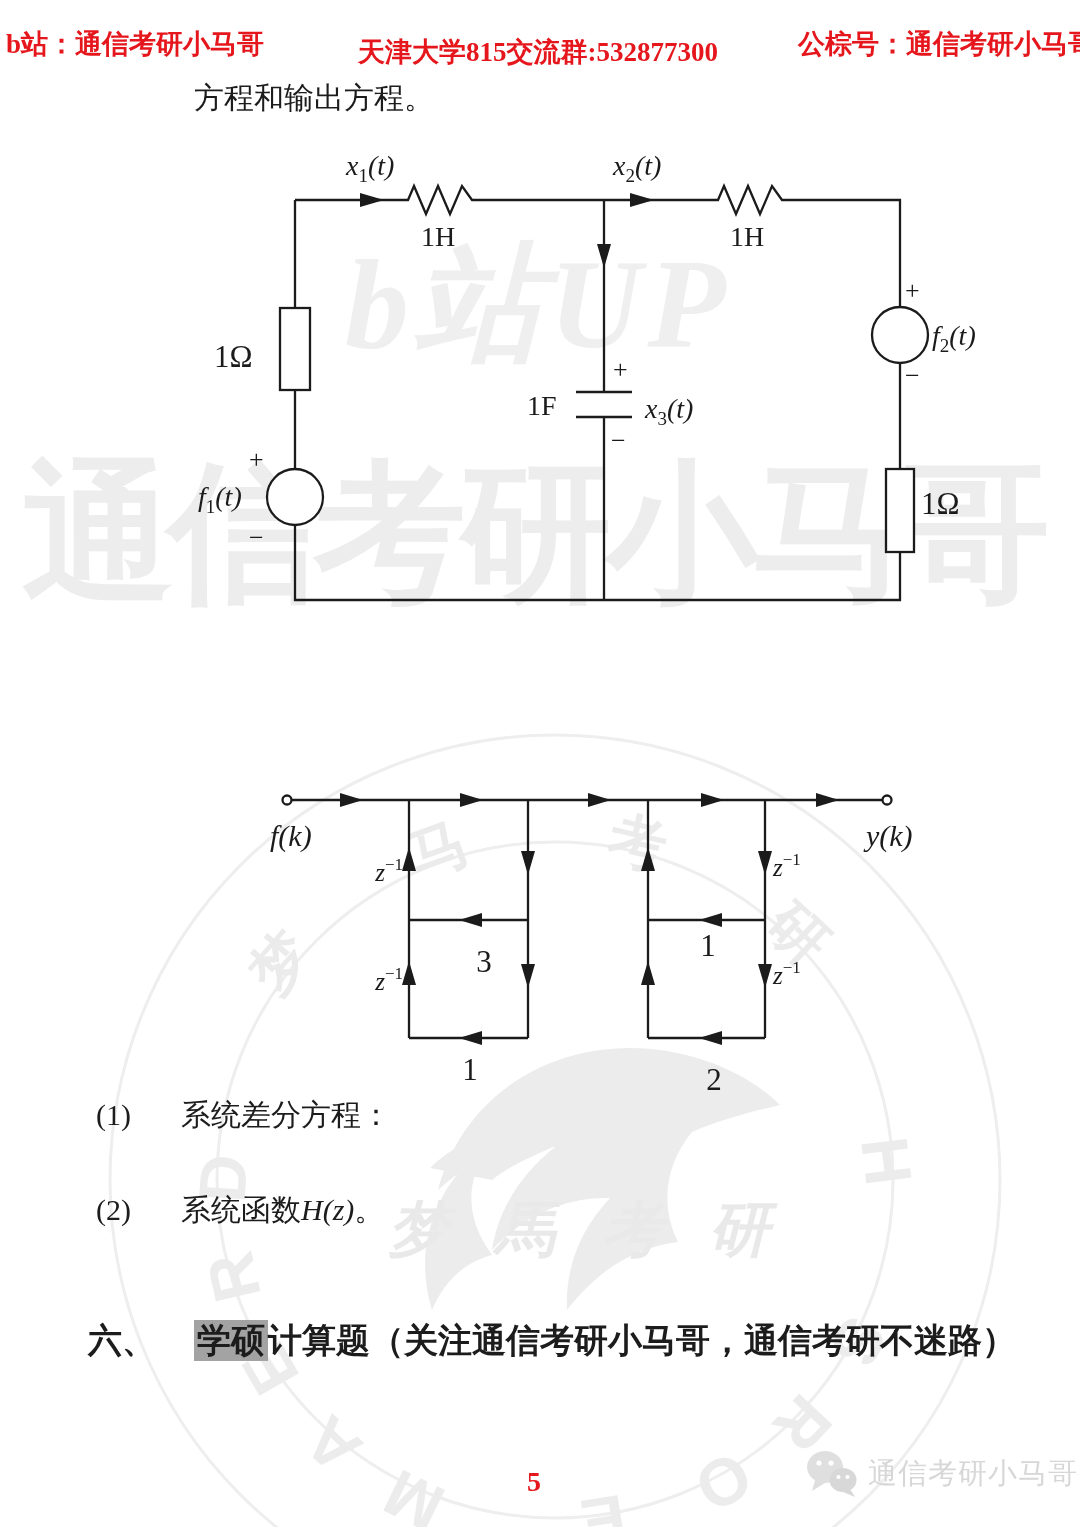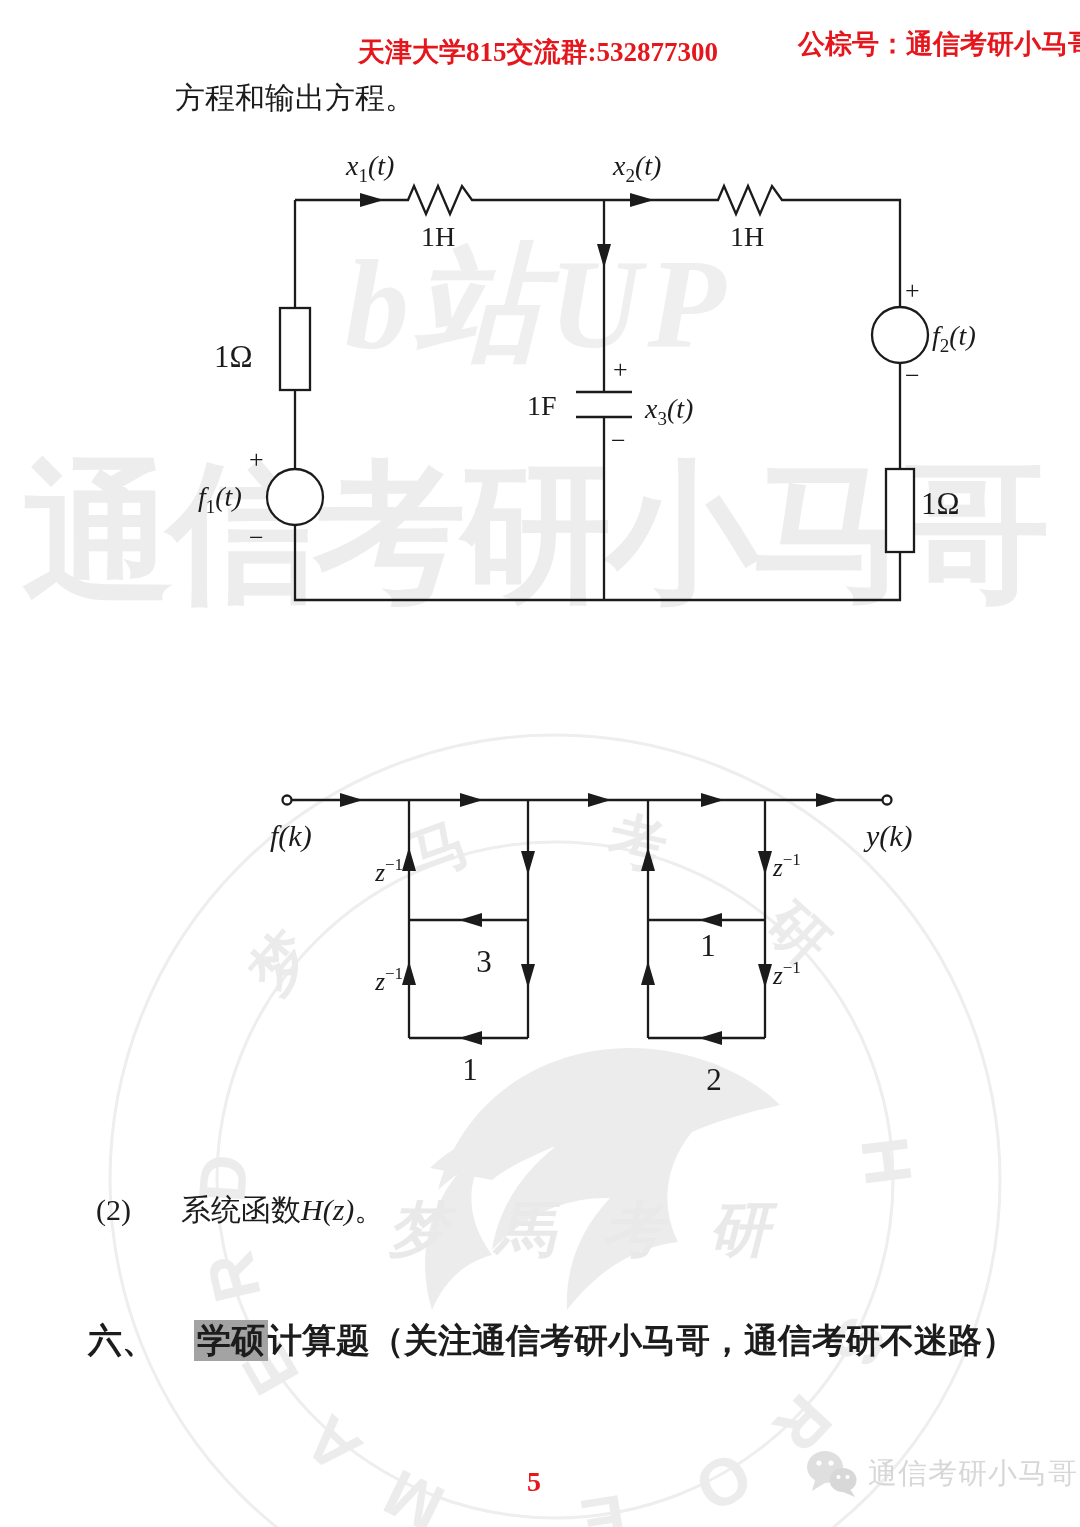--- a/index.html
+++ b/index.html
@@ -13,21 +13,21 @@
   .wm-brand{left:22px;top:432px;font-size:152px;font-weight:bold;letter-spacing:-6px;color:#ededed;}
   .seal-svg{left:0;top:0;}
   .seal-letter{font-family:"Liberation Sans","DejaVu Sans",sans-serif;font-size:66px;
                font-weight:bold;fill:#ececec;}
   .seal-char{font-size:58px;font-weight:bold;fill:#ebebeb;}
   .seal-script{font-size:60px;font-style:italic;font-weight:bold;letter-spacing:16px;fill:#e9e9e9;}
   
   .hdr{top:26px;font-size:27px;font-weight:bold;color:#e5171d;white-space:nowrap;
        font-family:"Liberation Serif","DejaVu Serif",serif;}
   
-  .body-line{font-size:30px;white-space:nowrap;}
+  .body-line{font-size:30px;white-space:nowrap;margin-left:19px;}
   .h-sec{font-size:33px;font-weight:bold;white-space:nowrap;}
   .h-sec .sec-no{margin-right:44px;}
   .item-line{font-size:30px;white-space:nowrap;}
   .item-line .item-no{margin-right:50px;}
   .hl{background:#a3a3a3;padding:2px 3px;}
   
   svg text{fill:#1b1b1b;}
   .cir-lab{font-size:28px;}
   .cir-lab-big{font-size:31px;}
   .math{font-style:italic;}
@@ -77,20 +77,21 @@
       <text class="seal-letter" transform="translate(424,1480) rotate(-154)">M</text>
       <text class="seal-letter" transform="translate(864,1164) rotate(83)">H</text>
       <text class="seal-letter" transform="translate(838,1332) rotate(116)">S</text>
       <text class="seal-letter" transform="translate(786,1408) rotate(133)">R</text>
       <text class="seal-letter" transform="translate(712,1462) rotate(150)">O</text>
       <text class="seal-letter" transform="translate(600,1498) rotate(171)">E</text>
     </g>
     <text class="seal-script" x="388" y="1250">梦 馬 考 研</text>
   </svg>
 
+  <div class="abs hdr" style="left:6px;">b站：通信考研小马哥</div>
   <div class="abs hdr" style="left:358px;margin-top:8px;">天津大学815交流群:532877300</div>
   <div class="abs hdr" style="left:798px;">公棕号：通信考研小马哥</div>
 
   <div class="abs body-line" style="left:175px;top:78px;">方程和输出方程。</div>
 
   <svg class="abs" style="left:180px;top:135px;" width="800" height="480" viewBox="180 135 800 480">
     <g stroke="#1b1b1b" stroke-width="2.3" fill="none">
       <path d="M295 200 H408 L414 186 L426 214 L438 186 L450 214 L462 186 L472 200 H718
                L724 186 L736 214 L748 186 L760 214 L772 186 L782 200 H900 V307
                M900 363 V469 M900 552 V600 H295 V525 M295 469 V390 M295 308 V200
@@ -159,20 +160,23 @@
     <text class="delay" x="403" y="881" text-anchor="end"><tspan>z</tspan><tspan class="sup" dy="-11">−1</tspan></text>
     <text class="delay" x="403" y="990" text-anchor="end"><tspan>z</tspan><tspan class="sup" dy="-11">−1</tspan></text>
     <text class="delay" x="773" y="876"><tspan>z</tspan><tspan class="sup" dy="-11">−1</tspan></text>
     <text class="delay" x="773" y="984"><tspan>z</tspan><tspan class="sup" dy="-11">−1</tspan></text>
     <text class="gain" x="484" y="972" text-anchor="middle">3</text>
     <text class="gain" x="470" y="1080" text-anchor="middle">1</text>
     <text class="gain" x="708" y="956" text-anchor="middle">1</text>
     <text class="gain" x="714" y="1090" text-anchor="middle">2</text>
   </svg>
 
+  <div class="abs item-line" style="left:96px;top:1095px;">
+    <span class="item-no">(1)</span><span>系统差分方程：</span>
+  </div>
   <div class="abs item-line" style="left:96px;top:1190px;">
     <span class="item-no">(2)</span><span>系统函数</span><span class="math">H(z)</span><span>。</span>
   </div>
 
   <div class="abs h-sec" style="left:88px;top:1318px;font-size:34px;">
     <span class="sec-no" style="margin-right:38px;">六、</span><span class="hl">学硕</span><span>计算题（关注通信考研小马哥，通信考研不迷路）</span>
   </div>
 
   <div class="abs page-num">5</div>
   <div class="abs brand-footer">

